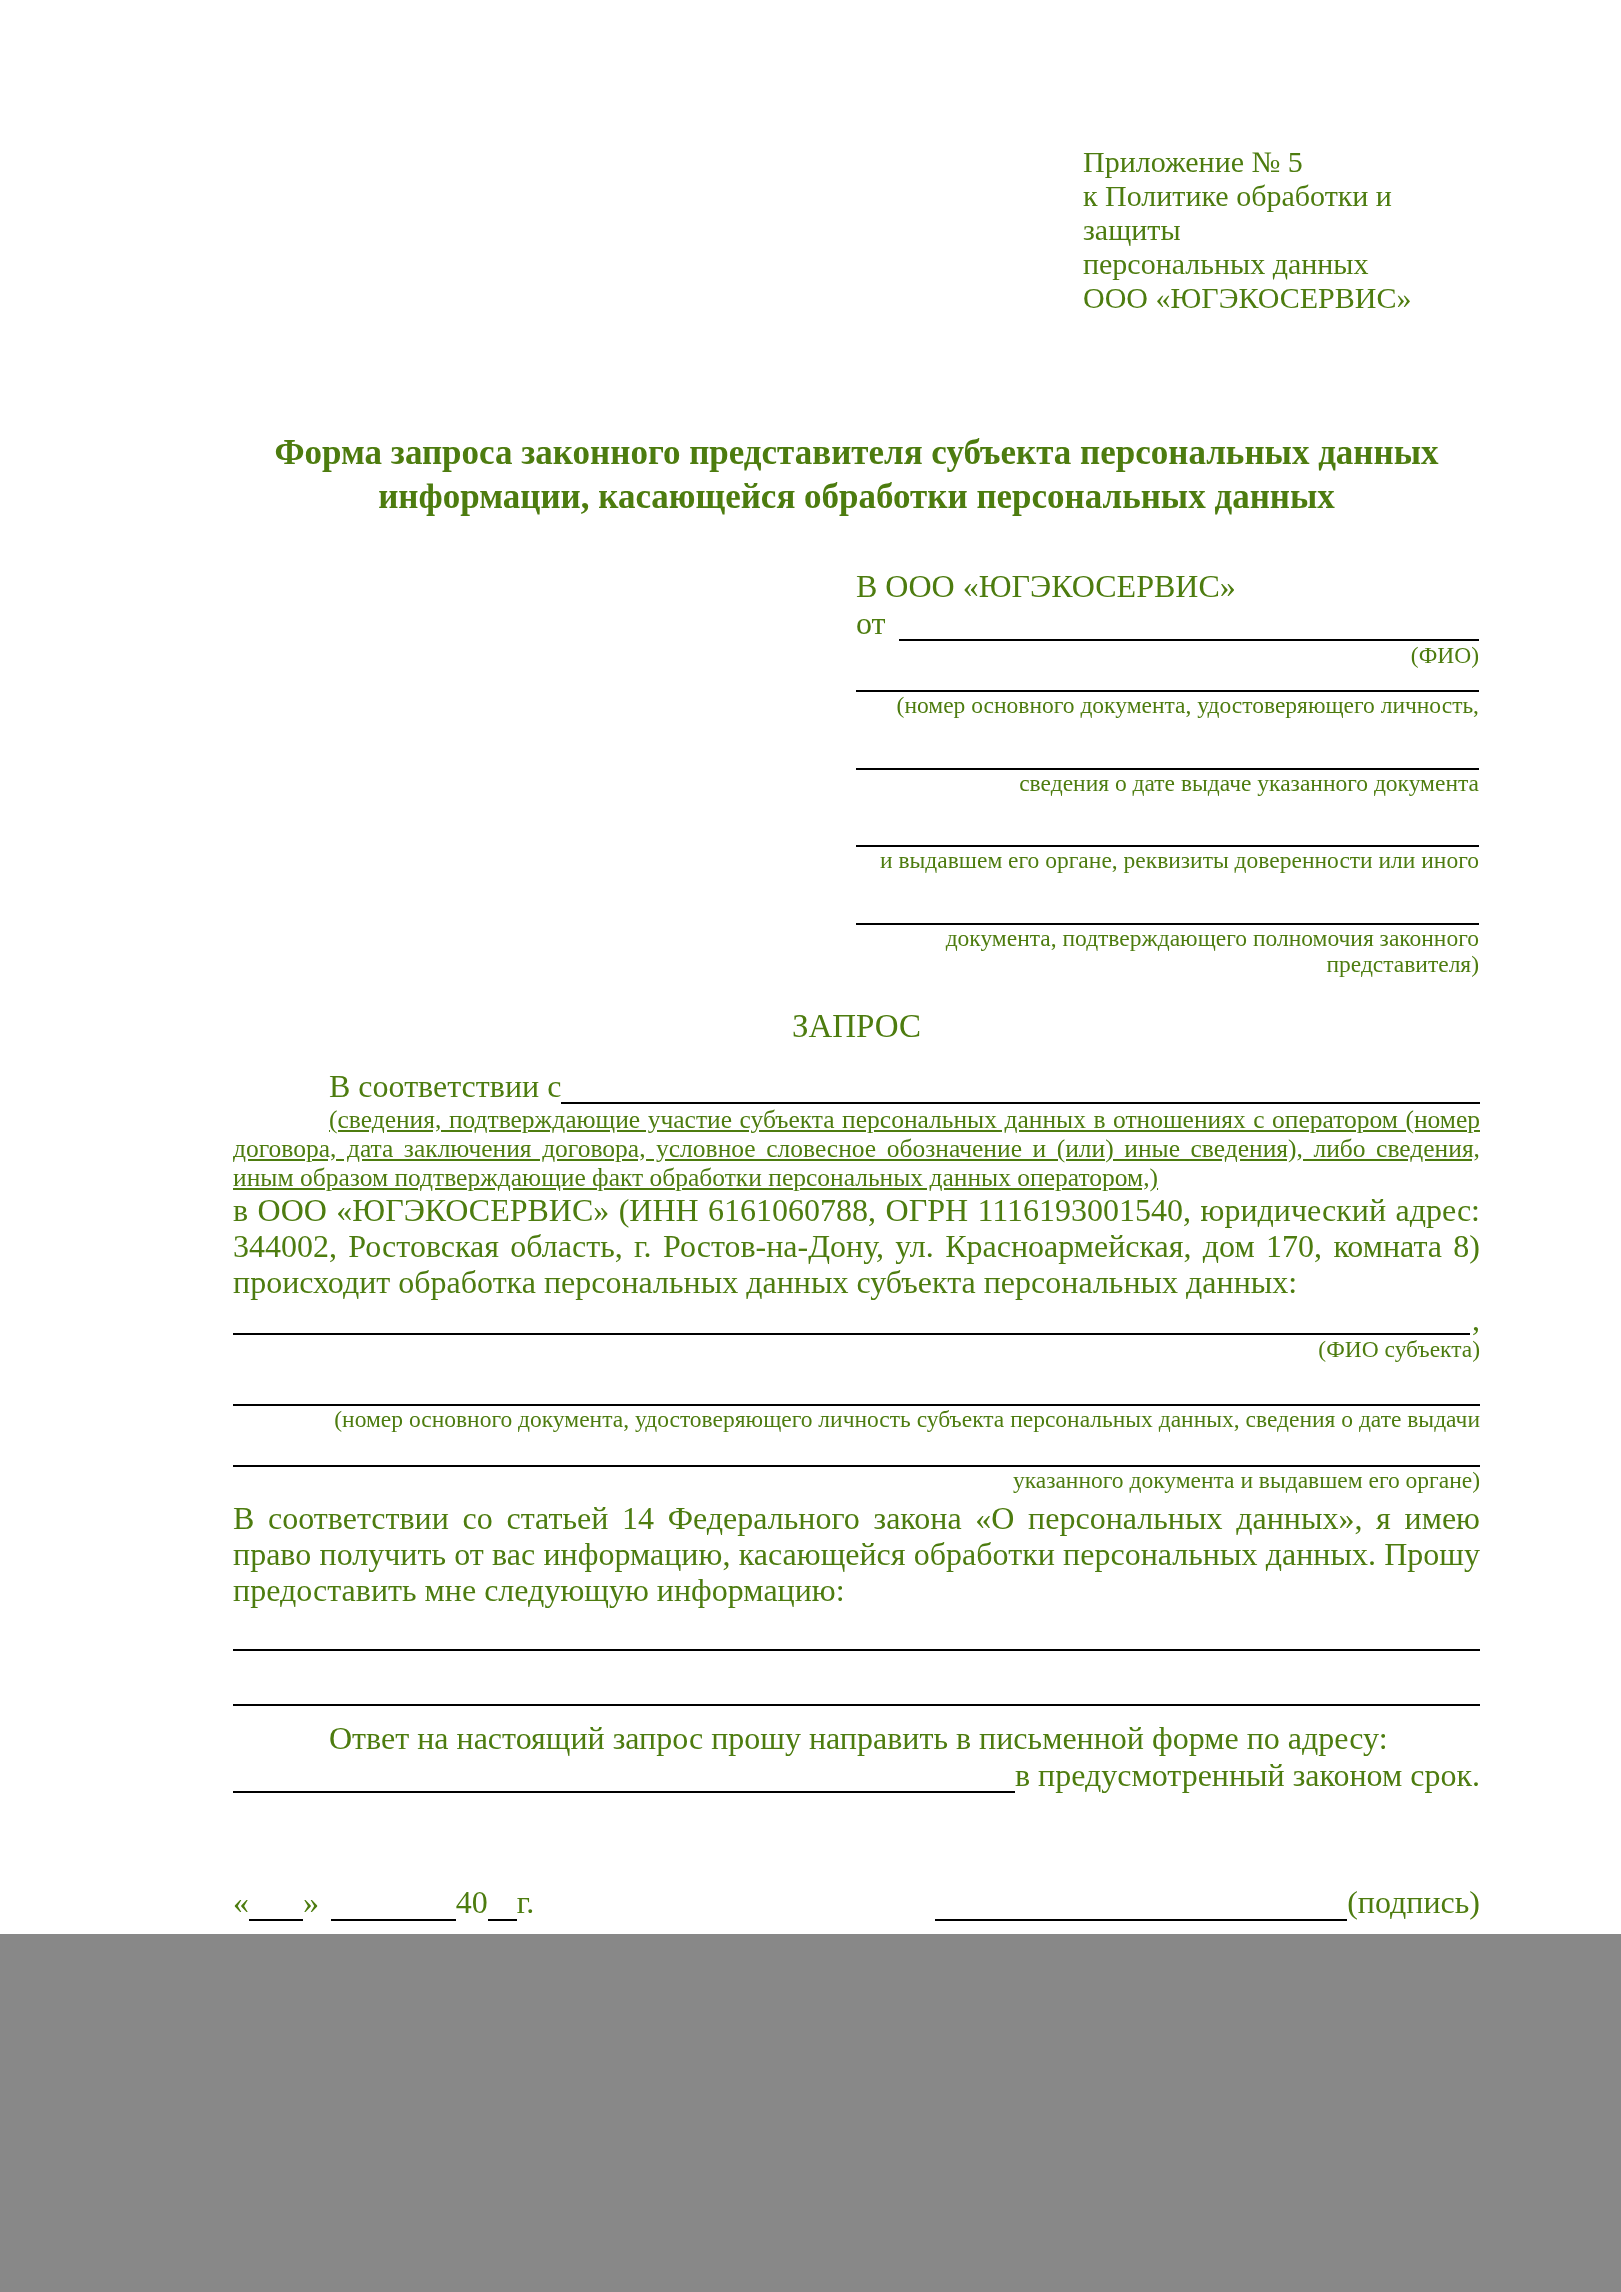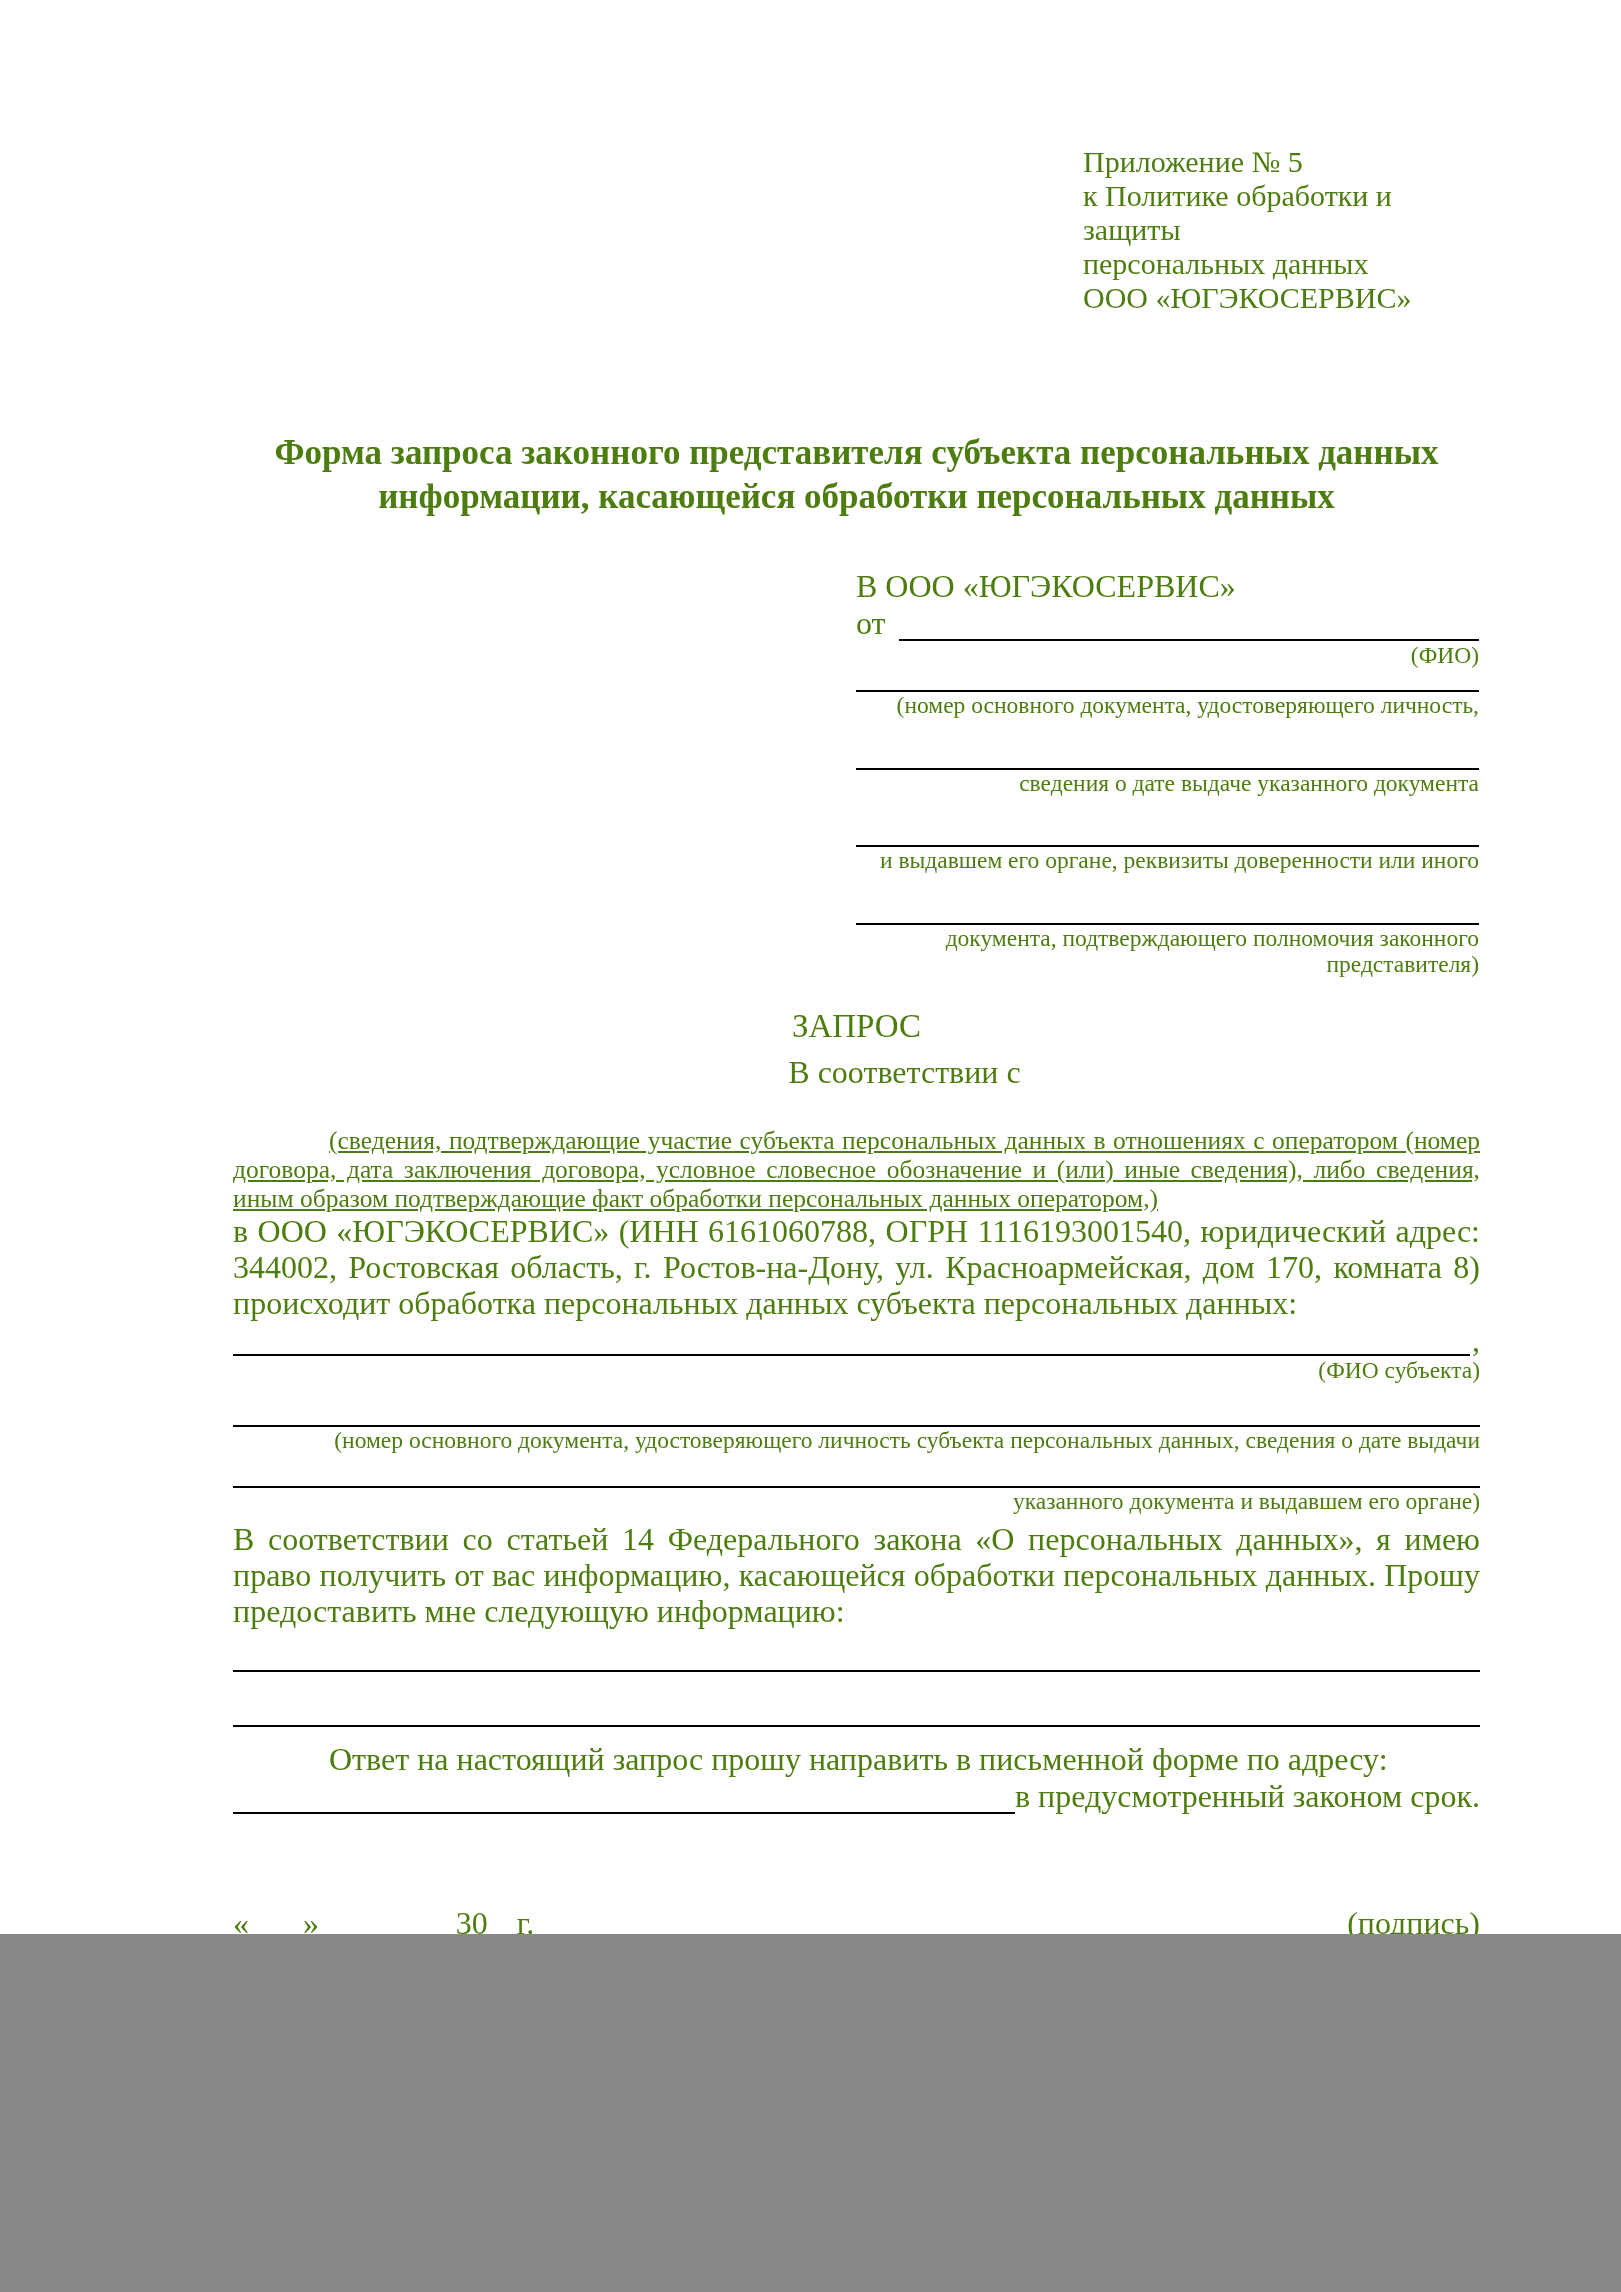--- a/index.html
+++ b/index.html
@@ -25,21 +25,21 @@
   .row{display:flex;align-items:center;}
   .fill{flex:1 1 auto;border-bottom:2px solid #000;height:33px;}
   .addr .fill{margin-left:13.7px;}
   .cap{font-size:23.5px;line-height:26.5px;text-align:right;}
   .blank{border-bottom:2px solid #000;}
   .b1{height:21.6px;}
   .b2{height:49px;}
 
   
   .zapros{margin-top:29px;text-align:center;font-size:33px;line-height:39px;}
-  .p1{margin-top:8px;font-size:32px;flex-direction:column;}
+  .p1{margin-top:22px;font-size:32px;}
   .p1 .lead{padding-left:96px;white-space:nowrap;}
   .note{font-size:25.5px;line-height:29px;text-align:justify;text-indent:96px;text-decoration:underline;}
   .para{font-size:32px;line-height:36px;text-align:justify;}
   .comma-row{font-size:32px;margin-top:3.9px;}
   .comma-row .fill{height:29px;}
   .comma{padding-left:2px;line-height:33px;}
   .fullblank1{height:41px;border-bottom:2px solid #000;}
   .fullblank2{height:33px;border-bottom:2px solid #000;}
   .gapline1{margin-top:19.6px;height:21.6px;border-bottom:2px solid #000;}
   .gapline2{height:53px;border-bottom:2px solid #000;}
@@ -129,21 +129,21 @@
       <span class="fill"></span>
       <span class="tail">в предусмотренный законом срок.</span>
     </div>
 
     <div class="footer">
       <div class="fgrp">
         <span>«</span>
         <span class="u u-q"></span>
         <span>»</span>
         <span class="u u-m"></span>
-        <span>30</span>
+        <span>40</span>
         <span class="u u-y"></span>
         <span>г.</span>
       </div>
       <div class="fgrp">
         <span class="u u-sig"></span>
         <span>(подпись)</span>
       </div>
     </div>
 
   </div>

